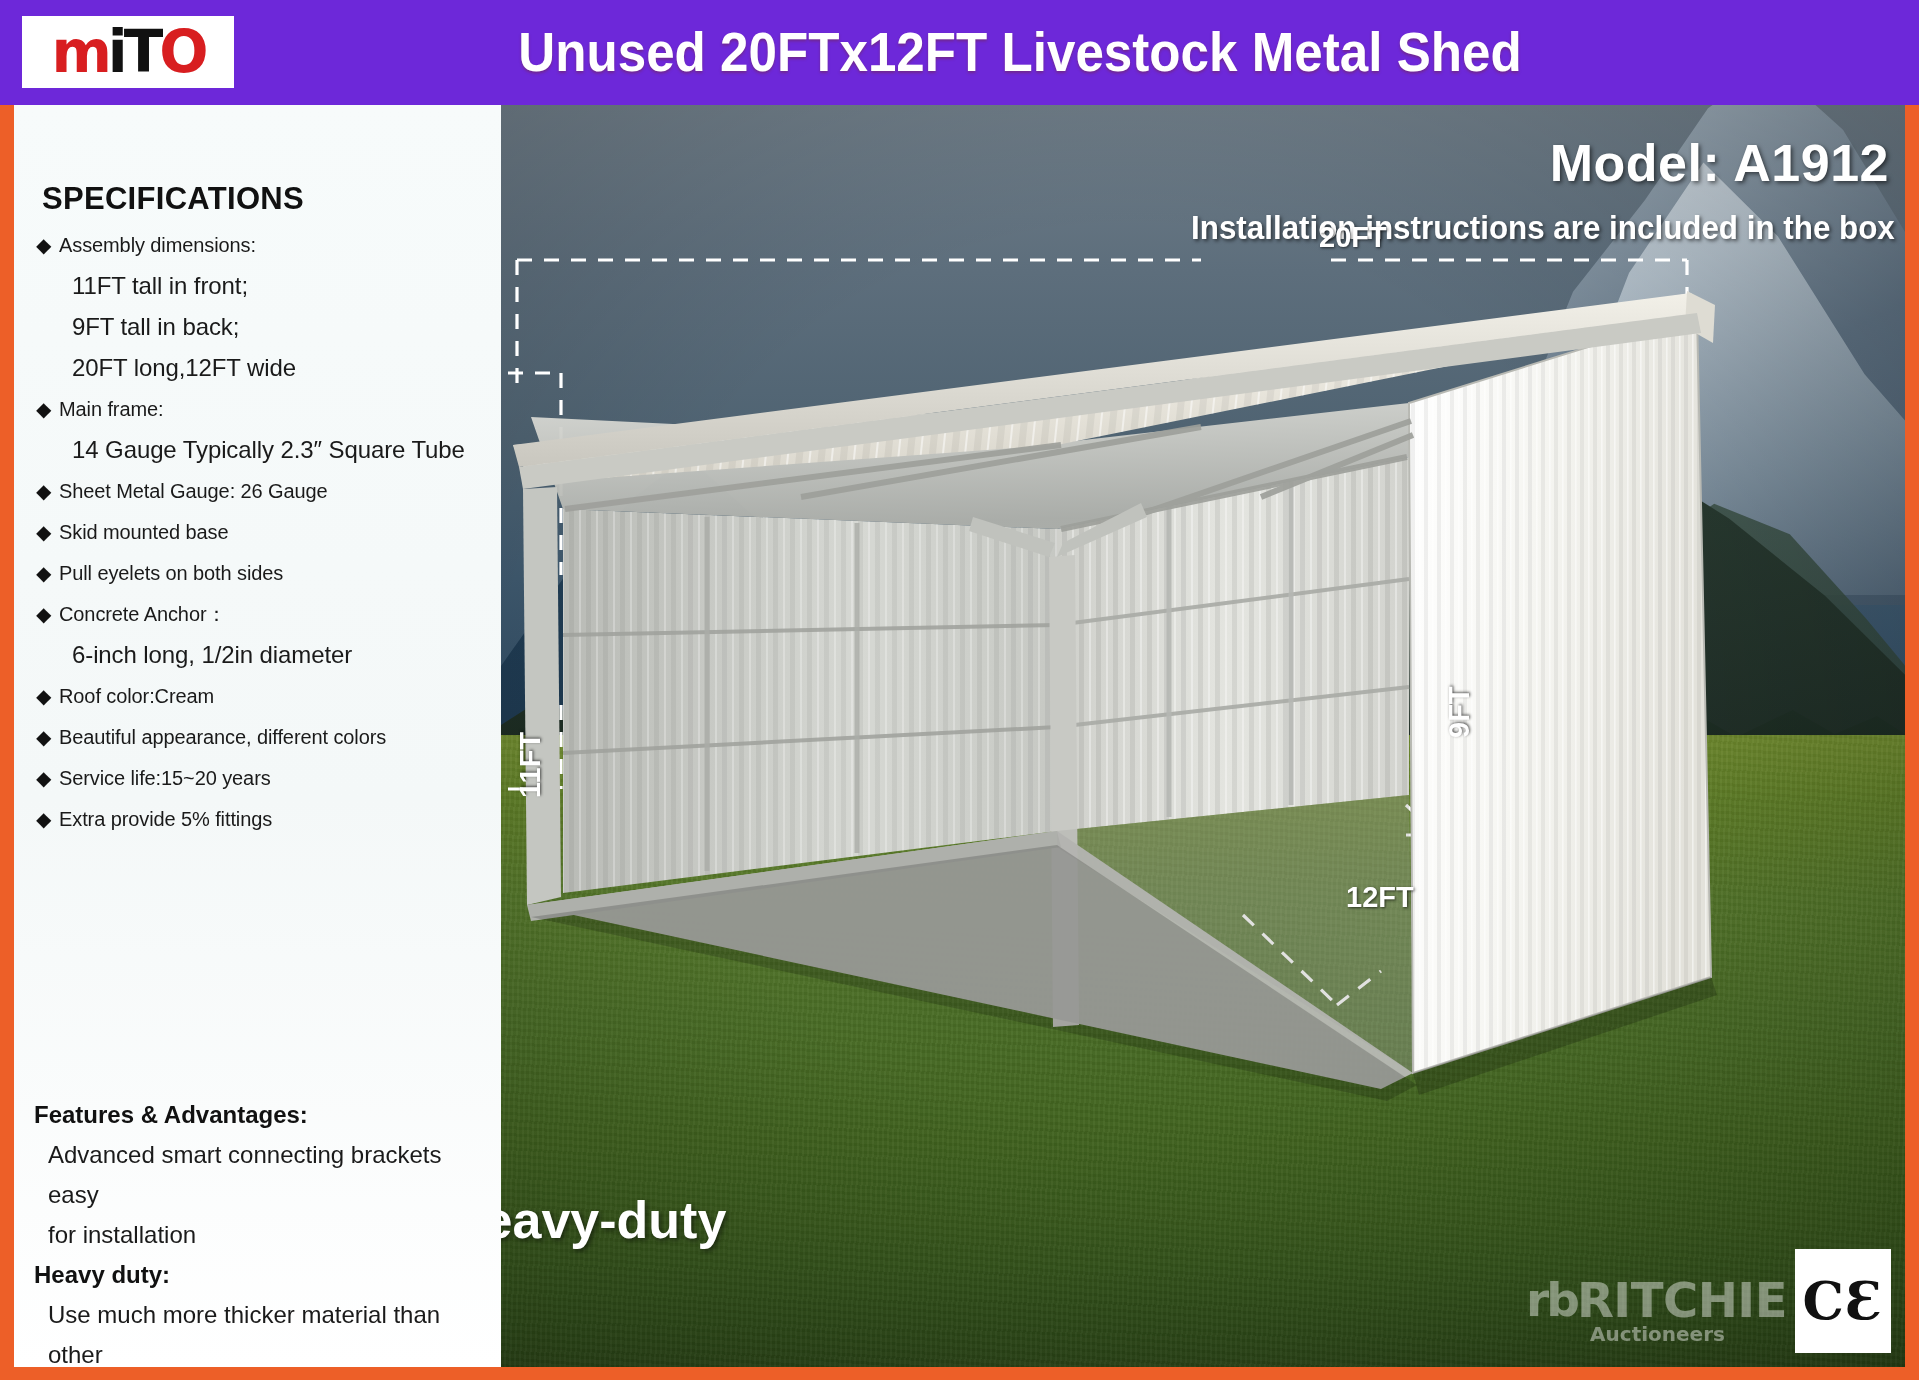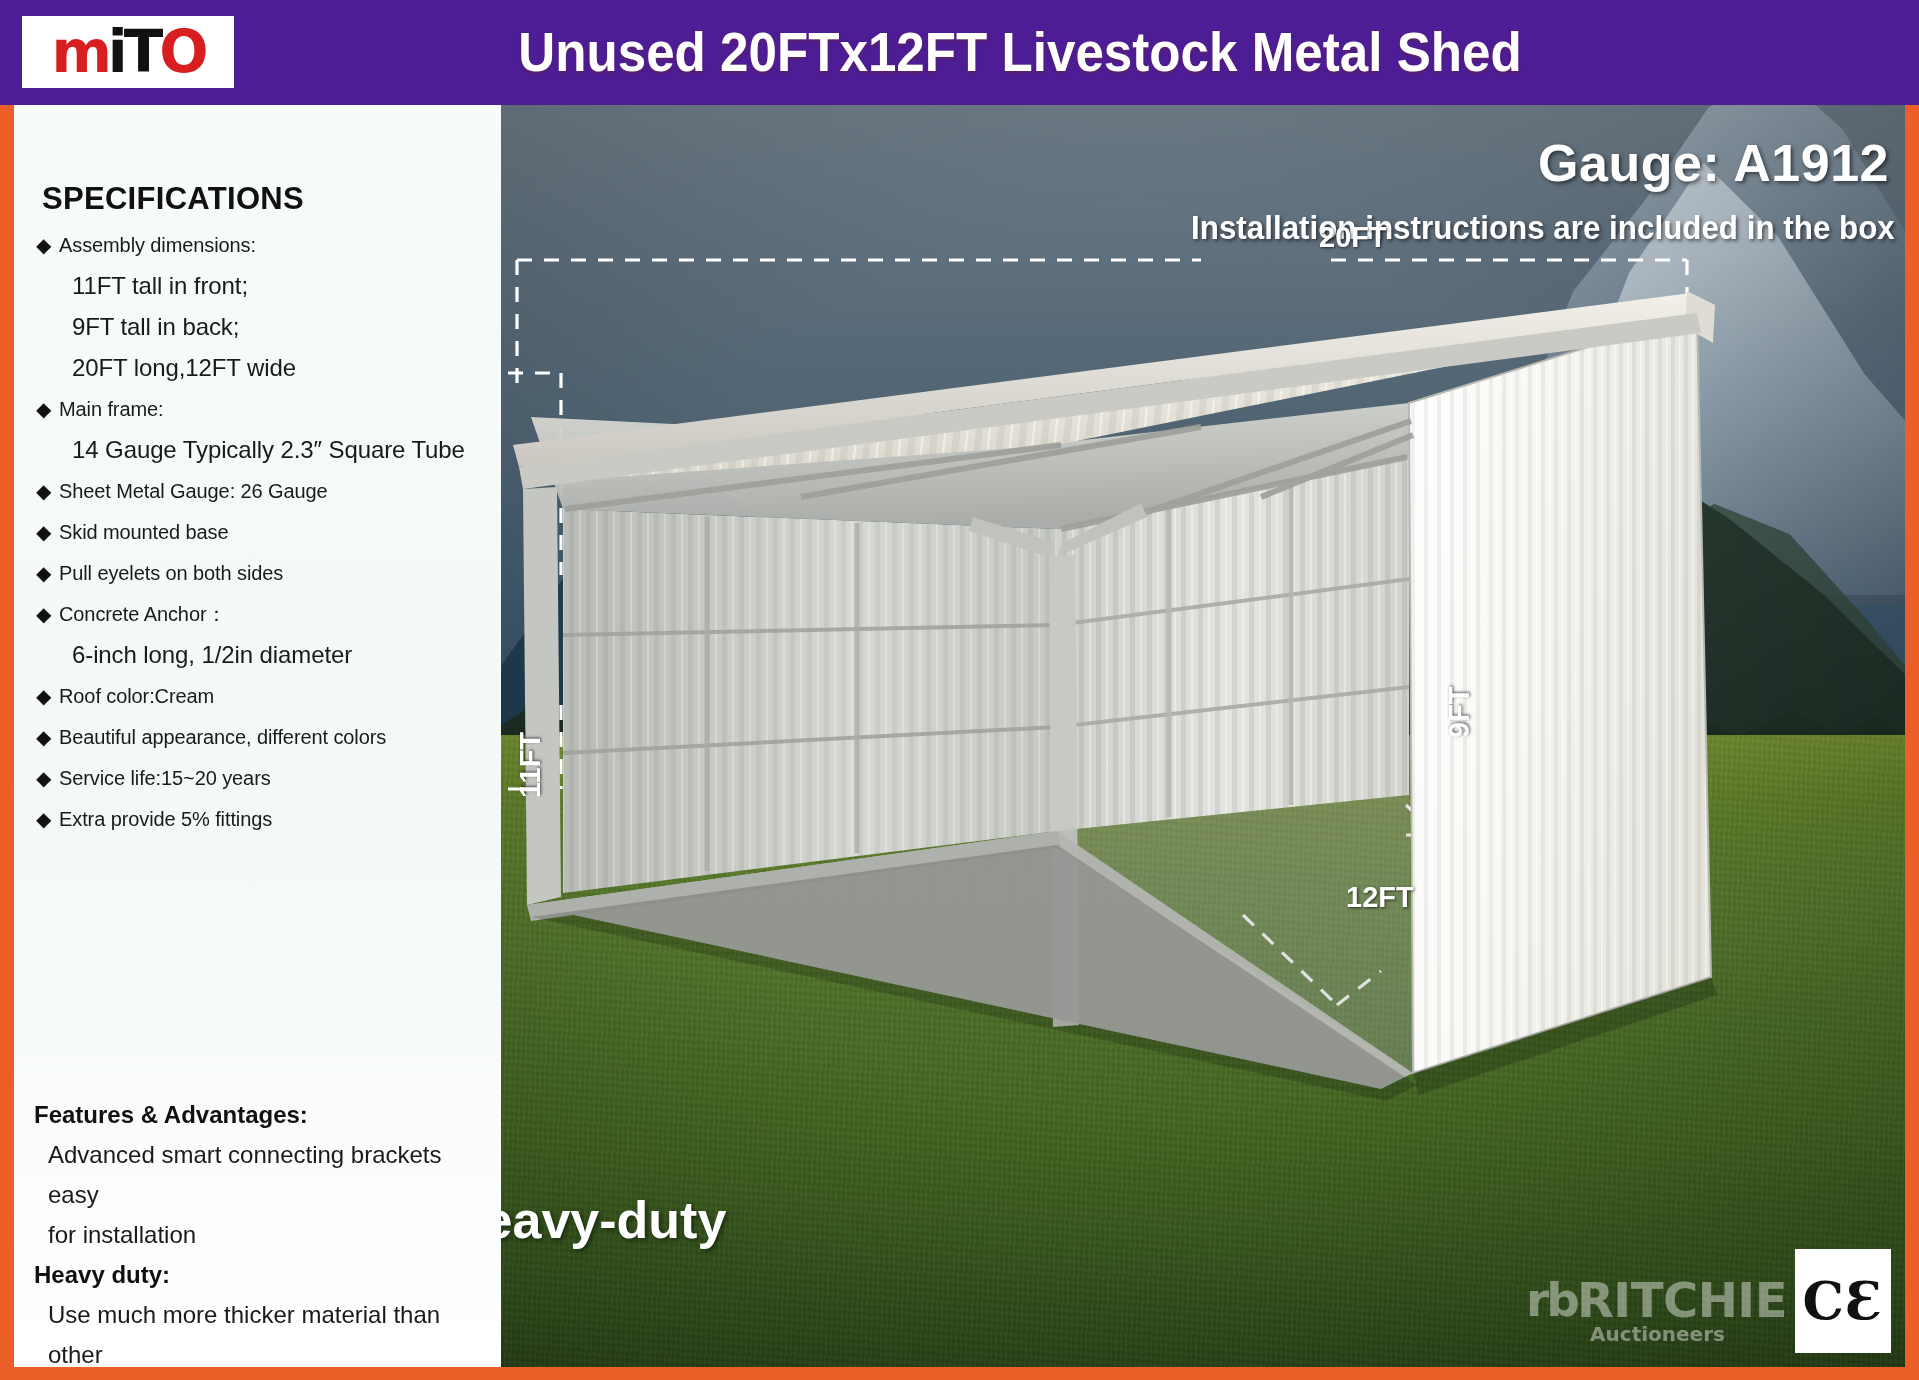--- a/index.html
+++ b/index.html
@@ -1,21 +1,21 @@
 <!DOCTYPE html>
 <html><head>
 <meta charset="utf-8">
 <style>
   html,body{margin:0;padding:0;background:#fff;}
   body{width:1919px;height:1380px;overflow:hidden;font-family:"Liberation Sans",sans-serif;}
 
   #page{position:relative;width:1919px;height:1380px;background:#ED5F28;overflow:hidden;}
 
   
-  #header{position:absolute;left:0;top:0;width:1919px;height:105px;background:#4c1d95;}
+  #header{position:absolute;left:0;top:0;width:1919px;height:105px;background:#6d28d9;}
   #logo-box{position:absolute;left:22px;top:16px;width:212px;height:72px;background:#ffffff;
             display:flex;align-items:center;justify-content:center;}
   #logo-text{font-family:"DejaVu Sans",sans-serif;font-weight:bold;font-size:58px;line-height:58px;
              letter-spacing:-4px;white-space:nowrap;}
   .lg-r{color:#D81E20;}
   .lg-k{color:#111111;}
   #header-title{position:absolute;left:270px;top:14px;width:1500px;height:76px;
         display:flex;align-items:center;justify-content:center;
         color:#ffffff;font-family:"Liberation Sans",sans-serif;font-weight:bold;font-size:55px;
         letter-spacing:0px;transform:scaleX(0.93);transform-origin:center;white-space:nowrap;
@@ -333,21 +333,21 @@
       <polygon points="548,452 554,438 472,412 468,426" fill="#c0c2bd"></polygon>
 
       <polygon points="26,800 556,726 912,968 880,984" fill="#b9bbb6" opacity=".95"></polygon>
       <polygon points="26,800 556,726 560,742 30,816" fill="#aeb0ab"></polygon>
       <polygon points="556,726 908,690 912,968 556,742" fill="#a8aaa5" opacity=".35"></polygon>
 
       <polygon points="30,812 556,740 916,980 886,996" fill="#000" opacity=".18"></polygon>
       <polygon points="912,968 1210,872 1216,890 918,990" fill="#000" opacity=".20"></polygon>
     </svg>
 
-    <div id="model">Gauge: A1912</div>
+    <div id="model">Model: A1912</div>
     <div id="install">Installation instructions are included in the box</div>
     <div id="heavy">Heavy-duty</div>
 
     <div class="dimlbl" style="left:818px;top:116px;">20FT</div>
     <div class="dimlbl vert" style="left:46px;top:660px;">11FT</div>
     <div class="dimlbl vert" style="left:975px;top:600px;">9FT</div>
     <div class="dimlbl" style="left:845px;top:776px;">12FT</div>
 
     <div id="wm">
       <div id="wm-top">

